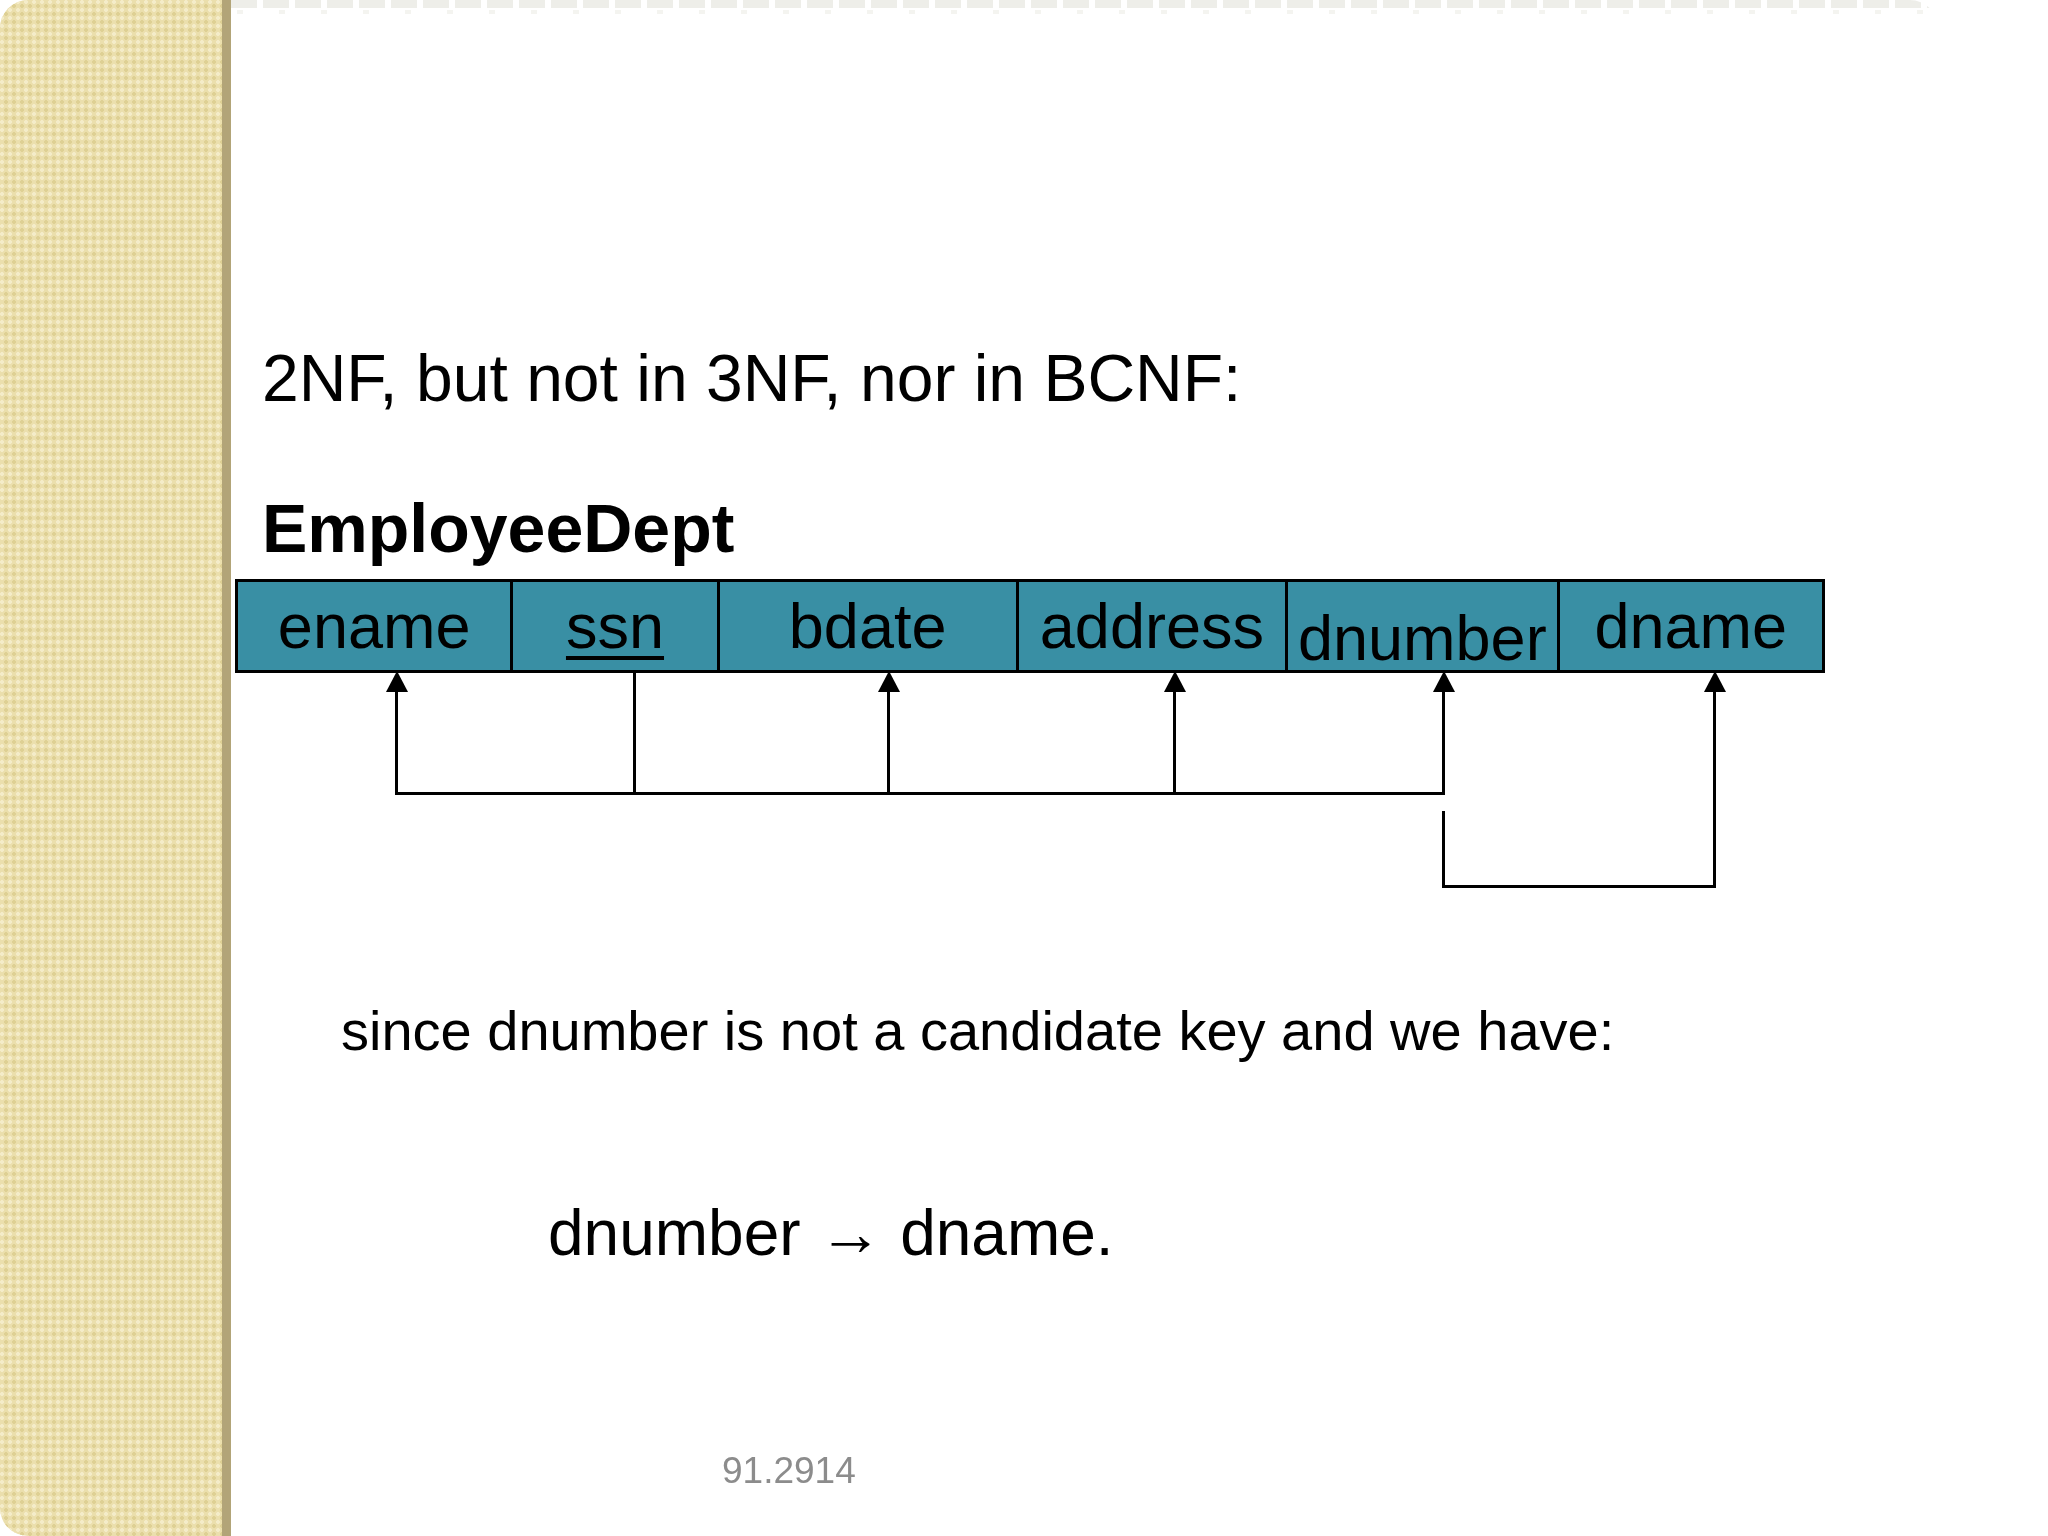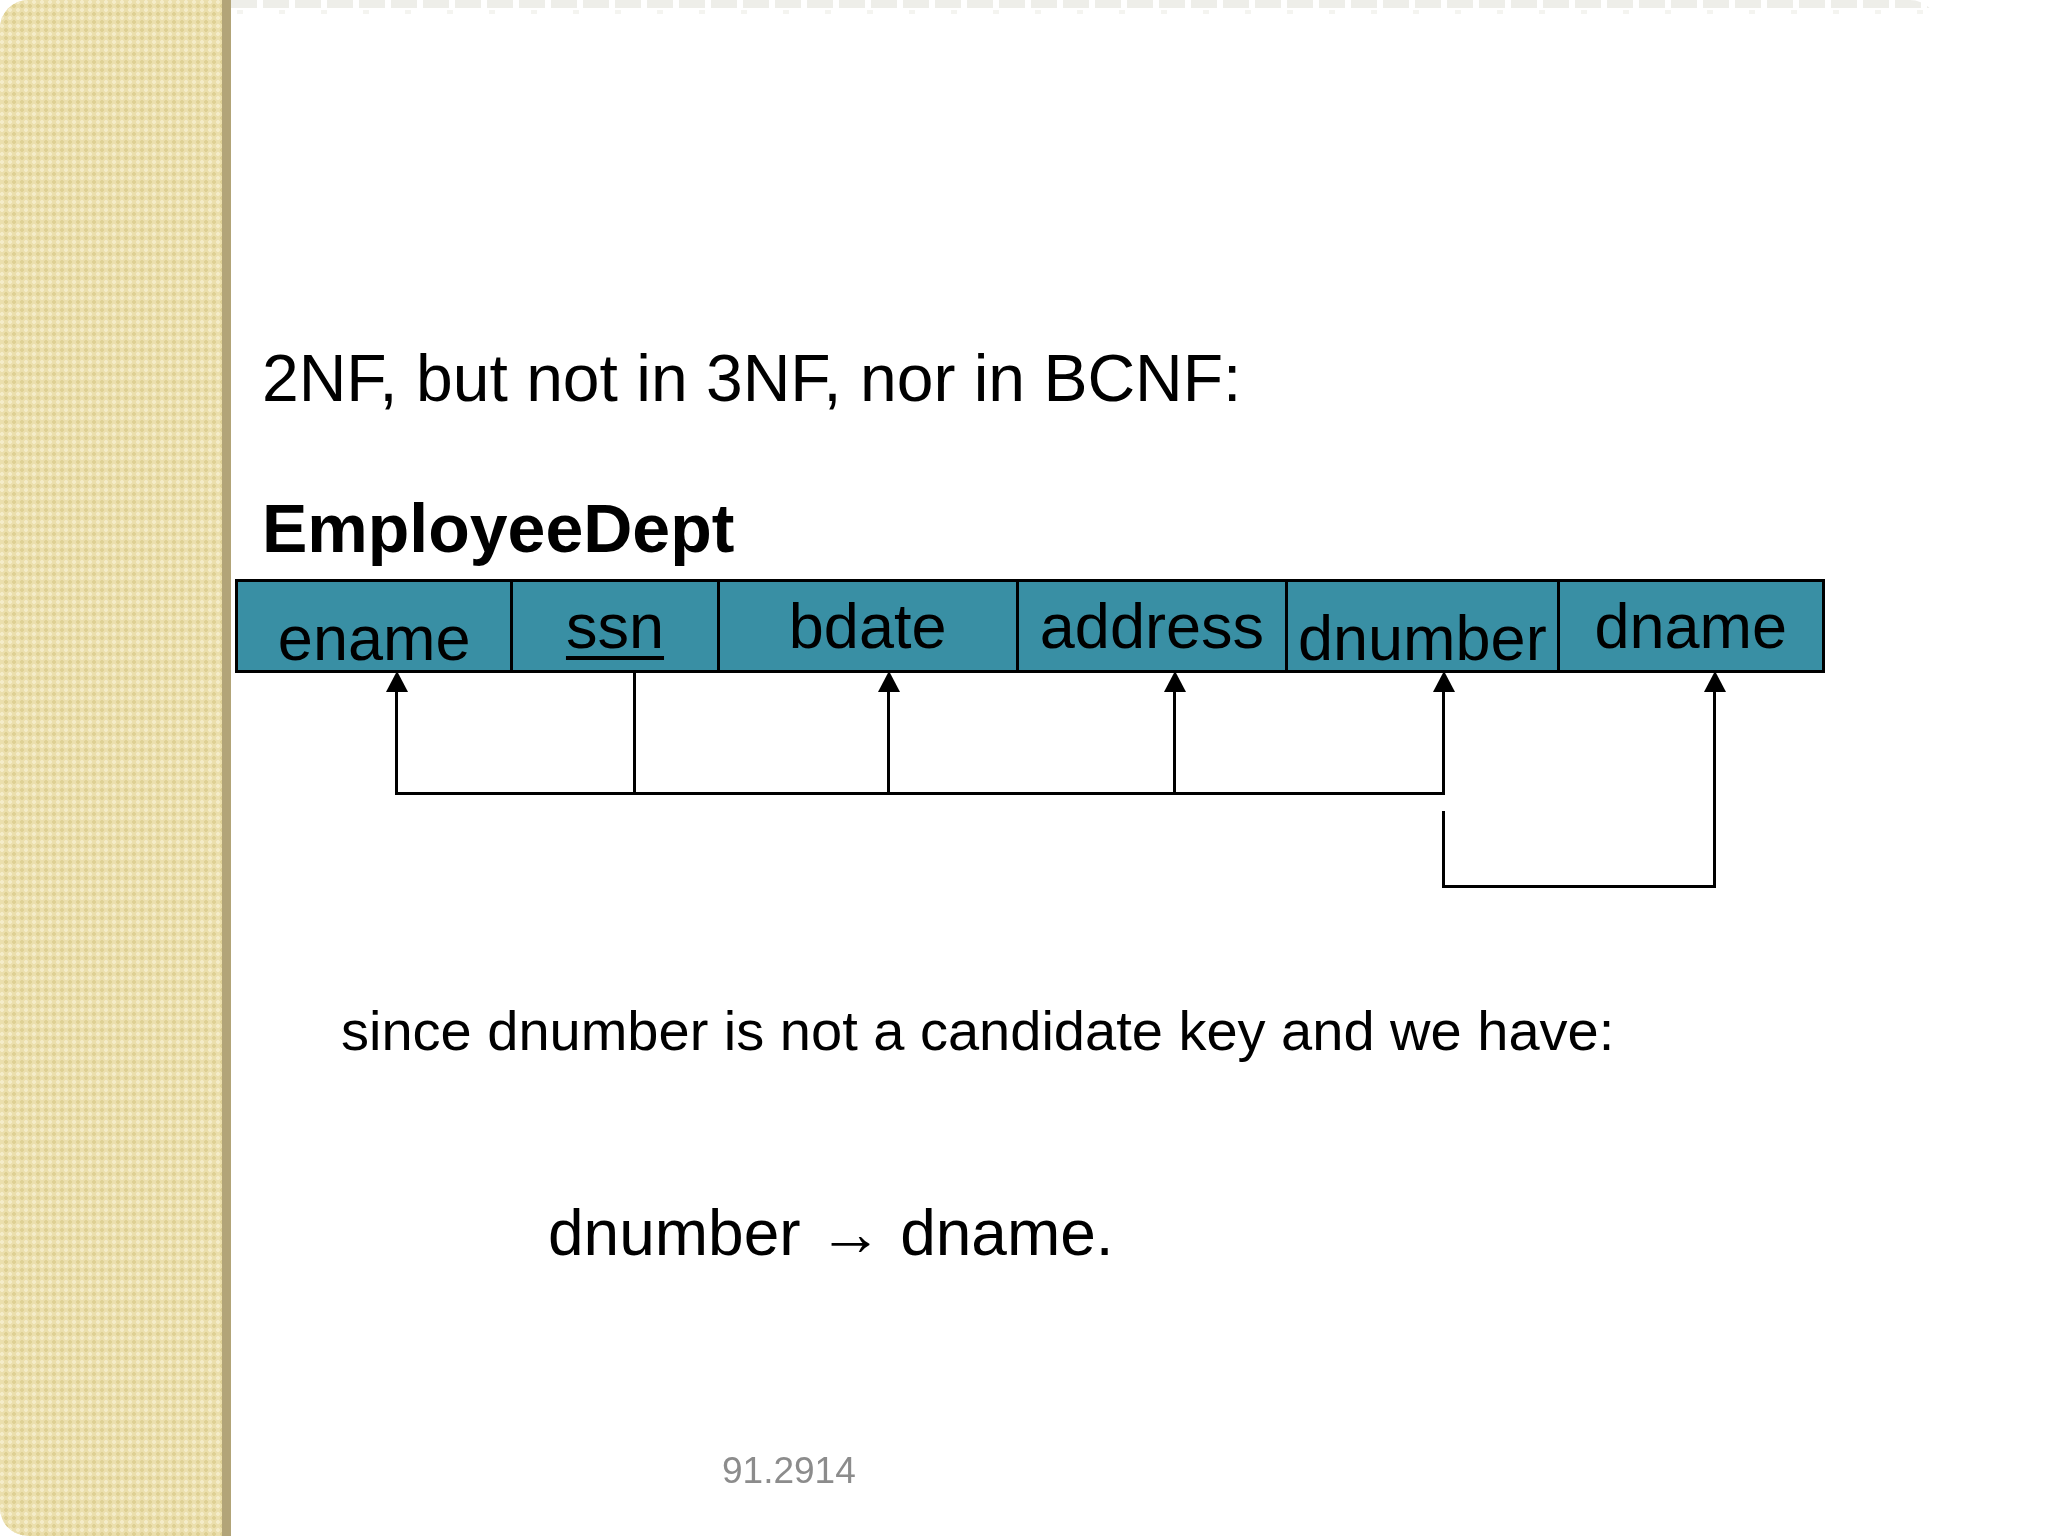--- a/index.html
+++ b/index.html
@@ -60,21 +60,21 @@
     background:var(--table-header-fill);
   }
   .attr-table .cell{
     box-sizing:border-box;
     display:flex;align-items:center;justify-content:center;
     border-right:3px solid #000;
     font-size:63px;line-height:1;
     overflow:hidden;
   }
   .attr-table .cell:last-child{border-right:none;}
-  .attr-table .cell:nth-child(1){flex:276 0 0;align-items:flex-end;}
+  .attr-table .cell:nth-child(1){flex:276 0 0;}
   .attr-table .cell:nth-child(2){flex:206 0 0;}
   .attr-table .cell:nth-child(3){flex:300 0 0;}
   .attr-table .cell:nth-child(4){flex:270 0 0;}
   .attr-table .cell:nth-child(5){flex:272 0 0;align-items:flex-end;}
   .attr-table .cell:nth-child(6){flex:266 0 0;}
   .key-underline{
     text-decoration:underline;
     text-decoration-thickness:4px;
     text-underline-offset:8px;
   }

